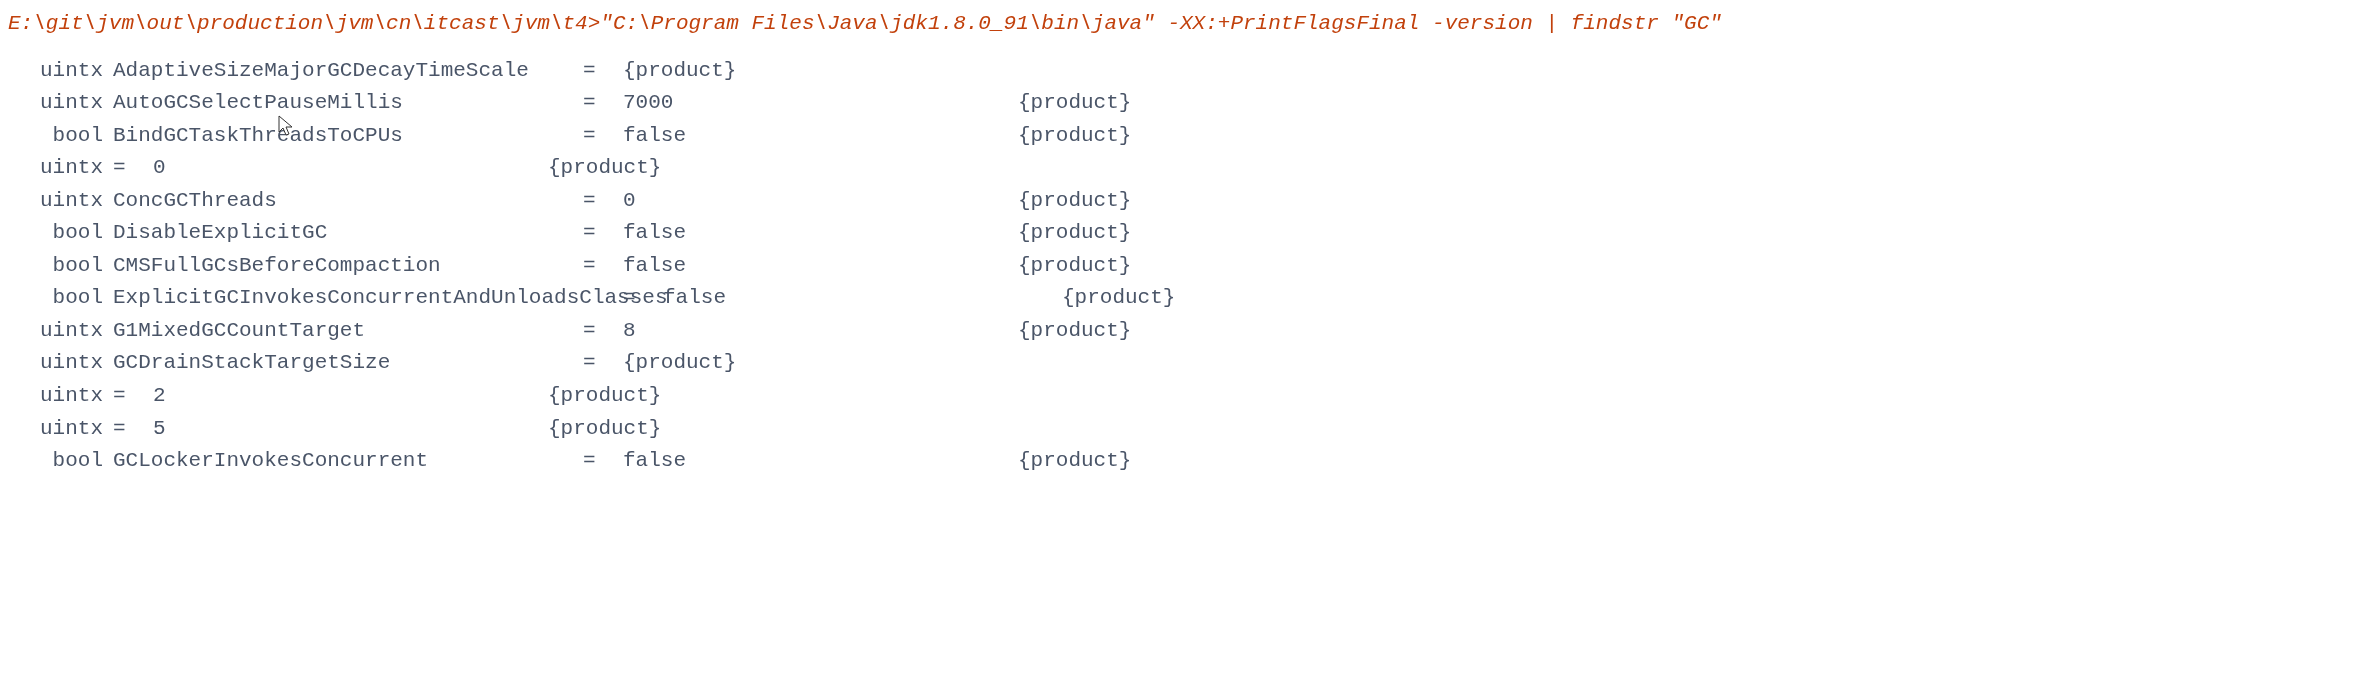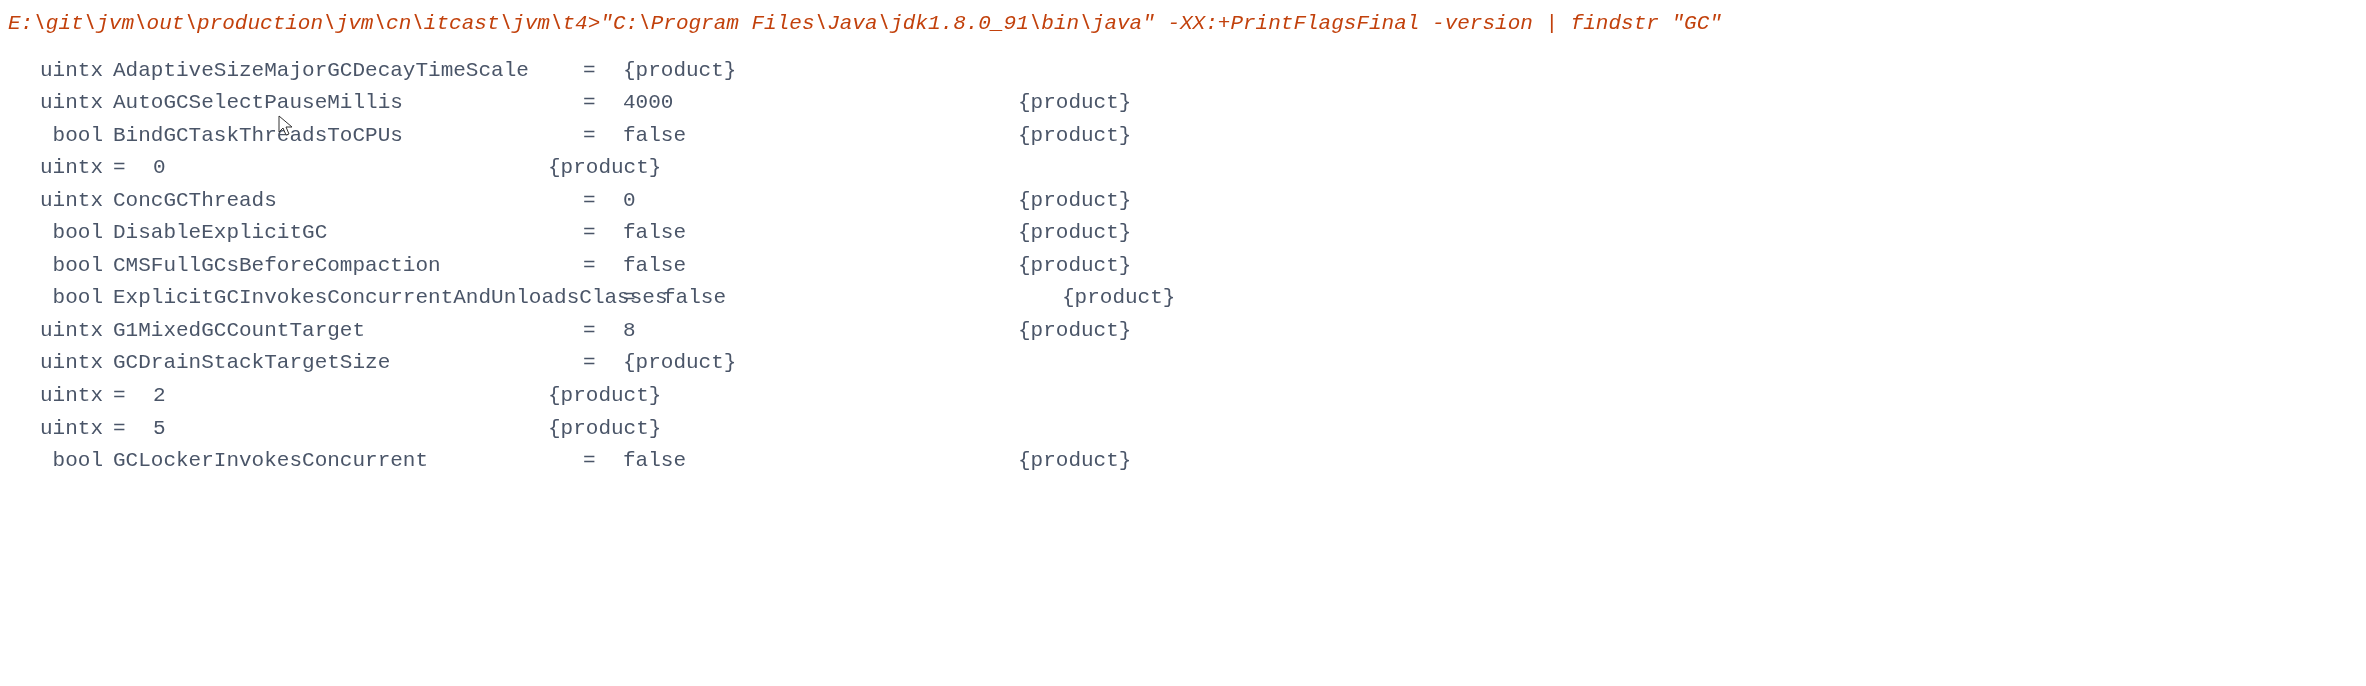--- a/index.html
+++ b/index.html
@@ -68,21 +68,21 @@
     <div class="flag-row">
       <span class="col-type">uintx</span>
       <span class="col-name">AdaptiveSizeMajorGCDecayTimeScale</span>
       <span class="col-eq">=</span>
       <span class="col-scope">{product}</span>
     </div>
     <div class="flag-row">
       <span class="col-type">uintx</span>
       <span class="col-name">AutoGCSelectPauseMillis</span>
       <span class="col-eq">=</span>
-      <span class="col-value">4000</span>
+      <span class="col-value">7000</span>
       <span class="col-scope">{product}</span>
     </div>
     <div class="flag-row">
       <span class="col-type">bool</span>
       <span class="col-name">BindGCTaskThreadsToCPUs</span>
       <span class="col-eq">=</span>
       <span class="col-value">false</span>
       <span class="col-scope">{product}</span>
     </div>
     <div class="flag-row">

